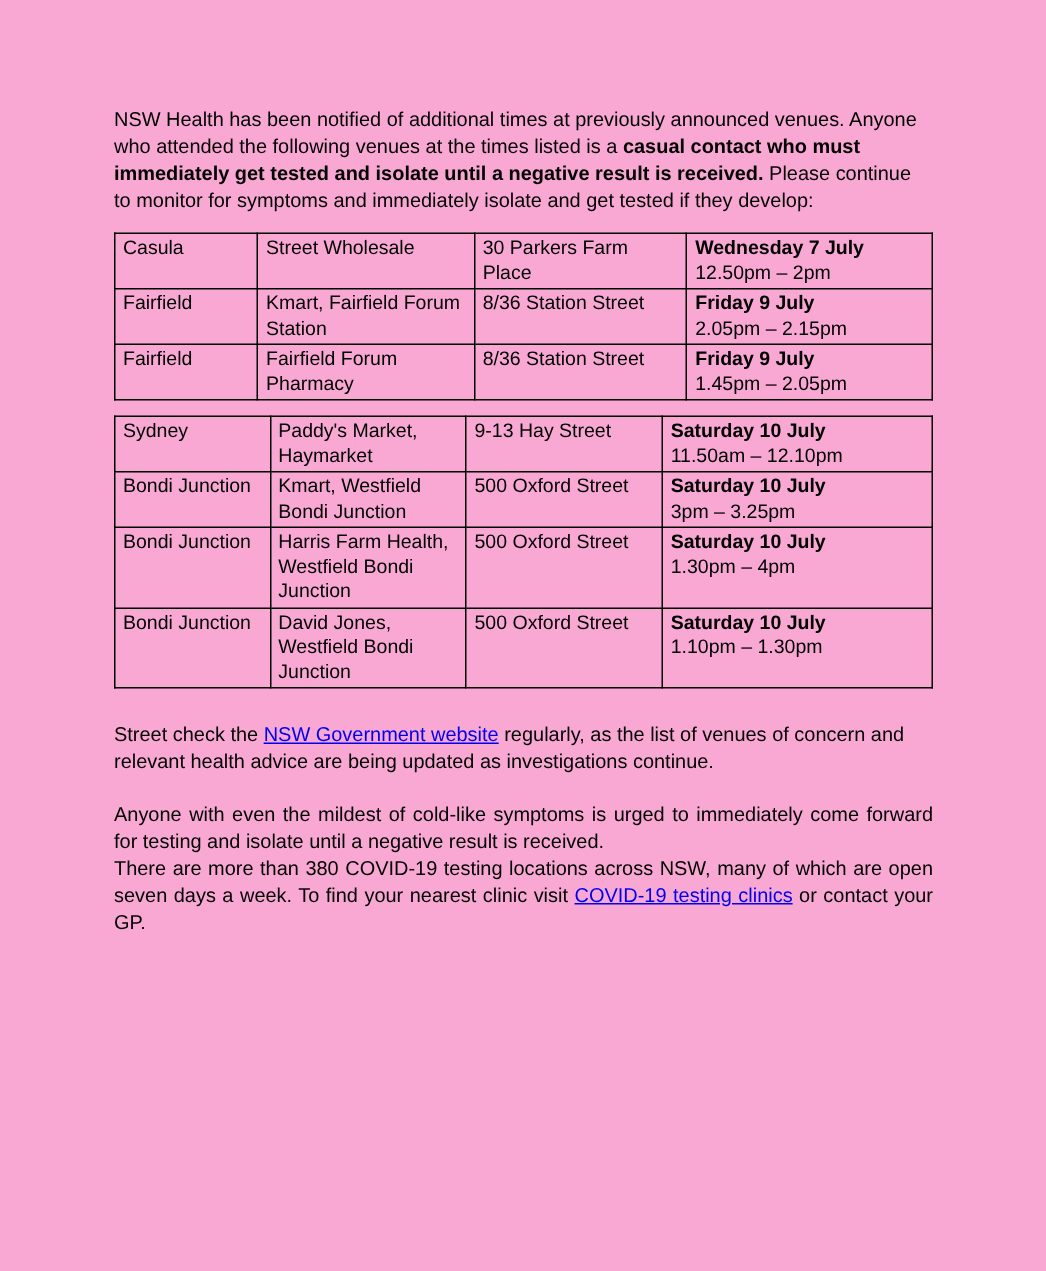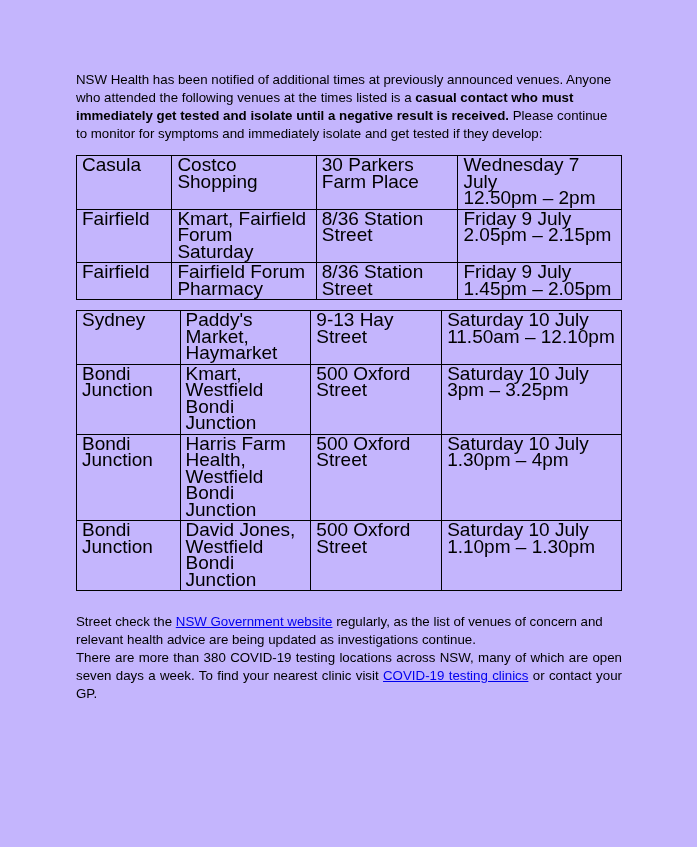--- a/index.html
+++ b/index.html
@@ -13,47 +13,47 @@
     font-family: "Liberation Sans", sans-serif;
     font-size: 13.3px;
     color: #000000;
     overflow: hidden;
   }
   .page {
     box-sizing: border-box;
     width: 697px;
     height: 847px;
     padding: 71px 75px 0 76px;
-    background: #c4b5fd;
+    background: #f9a8d4;
   }
   p {
     margin: 0;
     line-height: 18px;
   }
   .justify { text-align: justify; }
   b { font-weight: bold; }
   a.doc-link {
     color: #0000ee;
     text-decoration: underline;
     cursor: pointer;
   }
   table.venues {
     border-collapse: collapse;
     width: 100%;
     table-layout: fixed;
-    font-size: 19px;
+    font-size: 13px;
     line-height: 16.5px;
   }
   table.venues td {
     border: 1px solid #000000;
     vertical-align: top;
     padding: 1px 5px 2px 5px;
     overflow: hidden;
   }
-  .date-line { font-weight: normal; }
+  .date-line { font-weight: bold; }
   .mt-table1 { margin-top: 12px; }
   .mt-para2  { margin-top: 15px; }
   .mt-table2 { margin-top: 10px; }
   .mt-para3  { margin-top: 22px; }
   .mt-para4  { margin-top: 17px; }
   .mt-para5  { margin-top: 0; }
 </style>
 </head>
 <body>
 
@@ -64,30 +64,30 @@
   <table class="venues mt-table1">
     <colgroup>
       <col style="width:17.5%">
         <col style="width:26.5%">
         <col style="width:26%">
         <col style="width:30%">
     </colgroup>
     <tbody>
       <tr>
         <td>Casula</td>
-        <td>Costco Shopping</td>
+        <td>Street Wholesale</td>
         <td>30 Parkers Farm Place</td>
         <td>
           <div class="date-line">Wednesday 7 July</div>
           <div>12.50pm – 2pm</div>
         </td>
       </tr>
       <tr>
         <td>Fairfield</td>
-        <td>Kmart, Fairfield Forum Saturday</td>
+        <td>Kmart, Fairfield Forum Station</td>
         <td>8/36 Station Street</td>
         <td>
           <div class="date-line">Friday 9 July</div>
           <div>2.05pm – 2.15pm</div>
         </td>
       </tr>
       <tr>
         <td>Fairfield</td>
         <td>Fairfield Forum Pharmacy</td>
         <td>8/36 Station Street</td>
@@ -142,16 +142,17 @@
         <td>
           <div class="date-line">Saturday 10 July</div>
           <div>1.10pm – 1.30pm</div>
         </td>
       </tr>
     </tbody>
   </table>
 
   <p class="mt-para3"><span>Street check the </span><a class="doc-link">NSW Government website</a><span> regularly, as the list of venues of concern and relevant health advice are being updated as investigations continue.</span></p>
 
+  <p class="justify mt-para4">Anyone with even the mildest of cold-like symptoms is urged to immediately come forward for testing and isolate until a negative result is received.</p>
 
   <p class="justify mt-para5"><span>There are more than 380 COVID-19 testing locations across NSW, many of which are open seven days a week. To find your nearest clinic visit </span><a class="doc-link">COVID-19 testing clinics</a><span> or contact your GP.</span></p>
 
 </div>
 
 </body></html>

